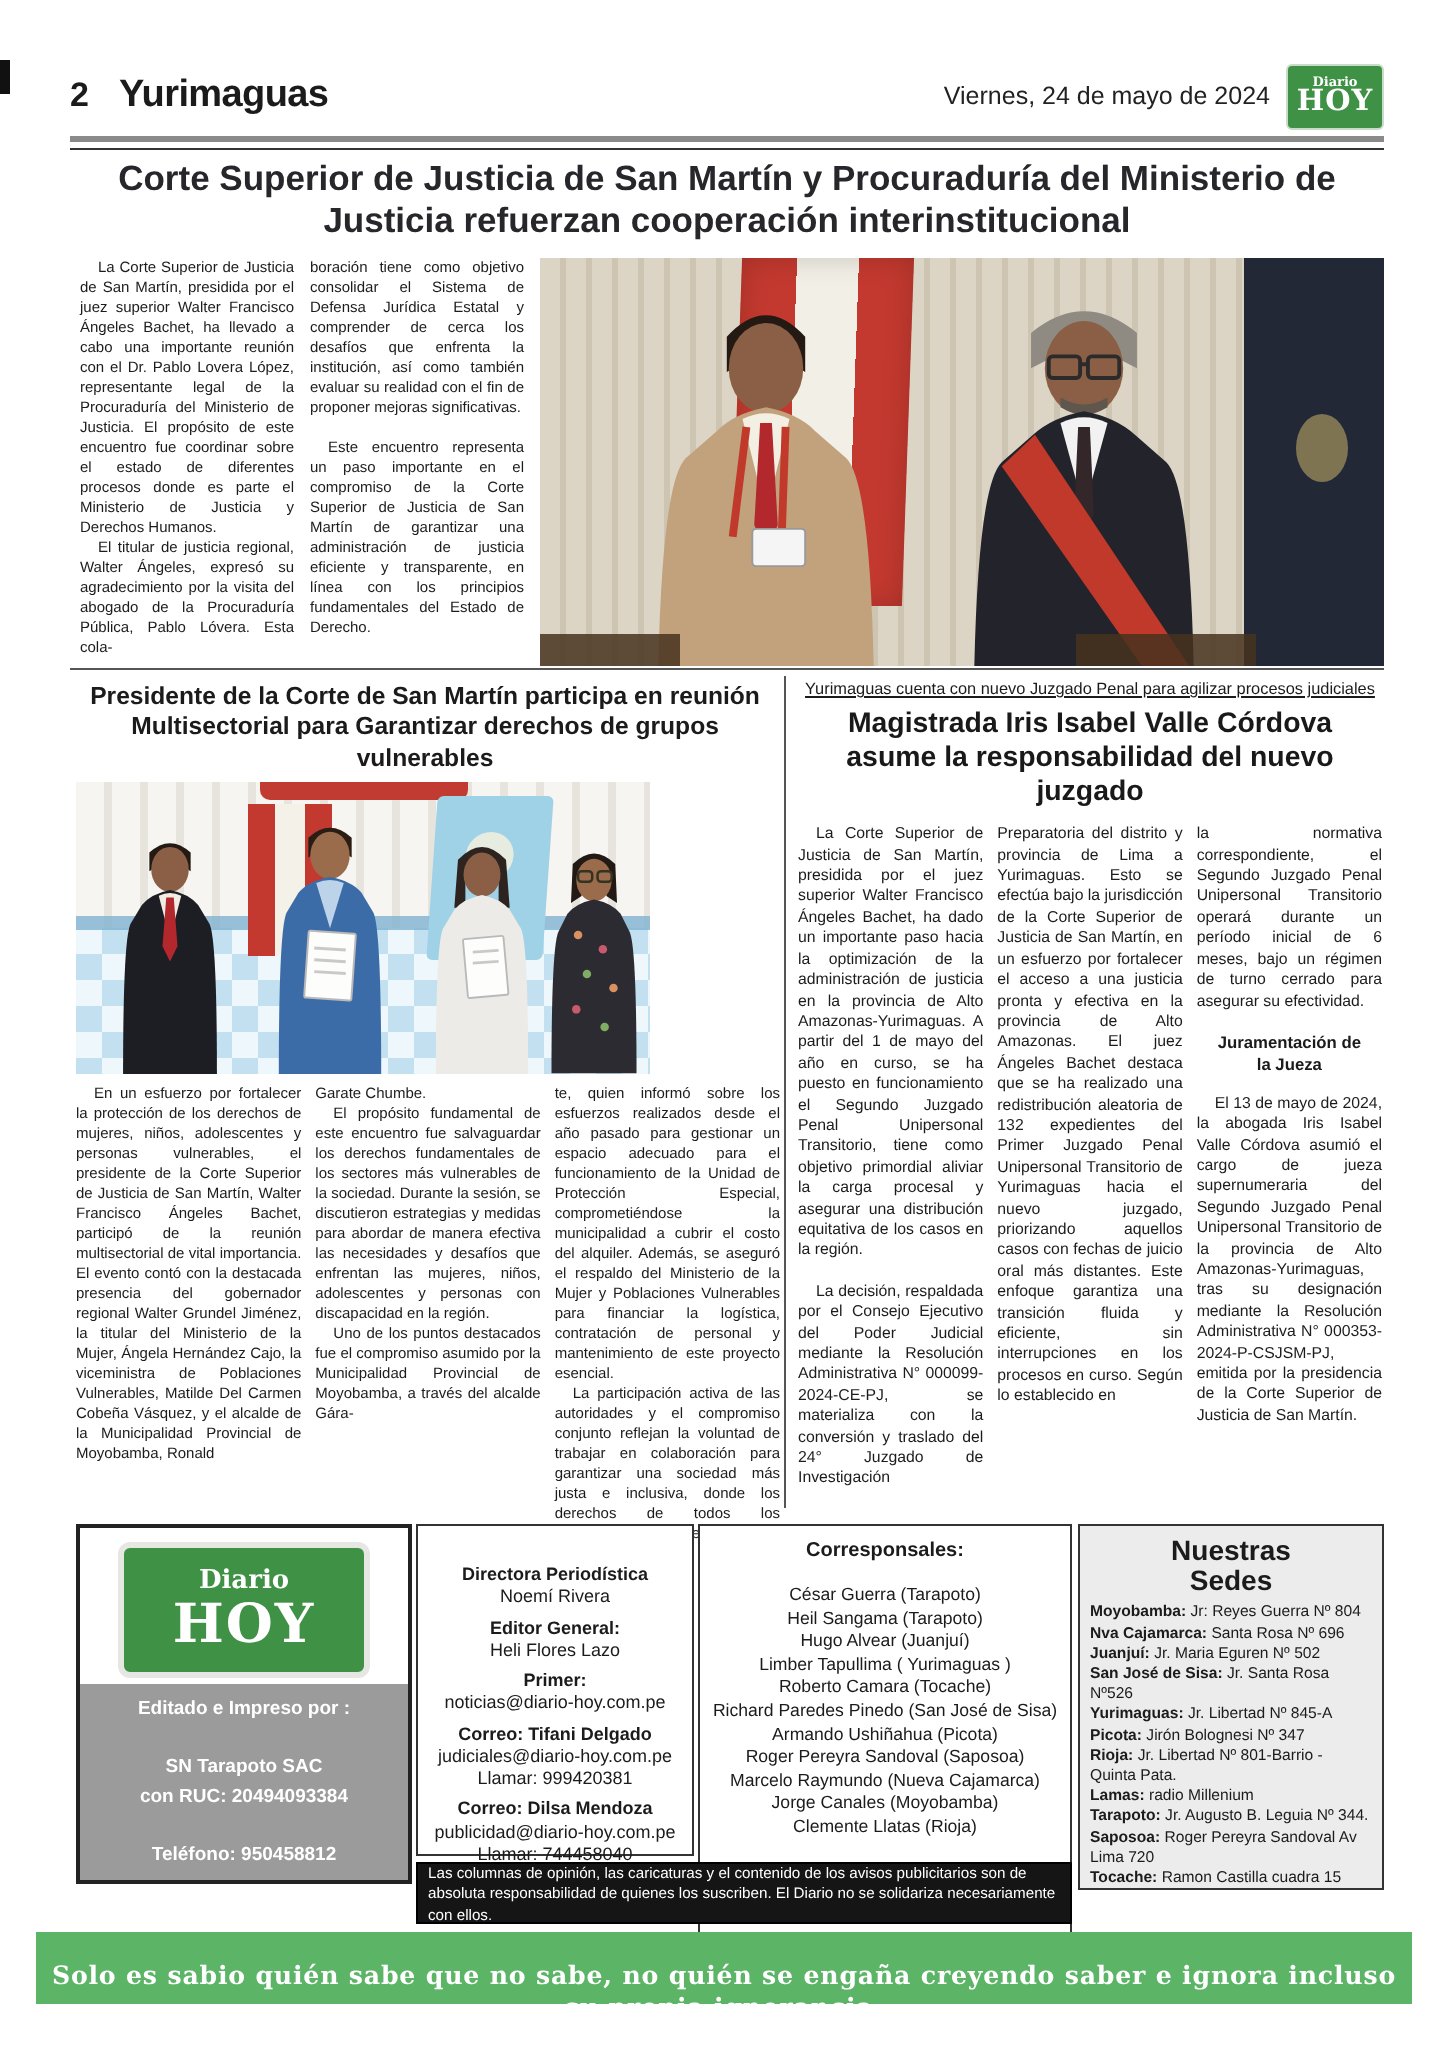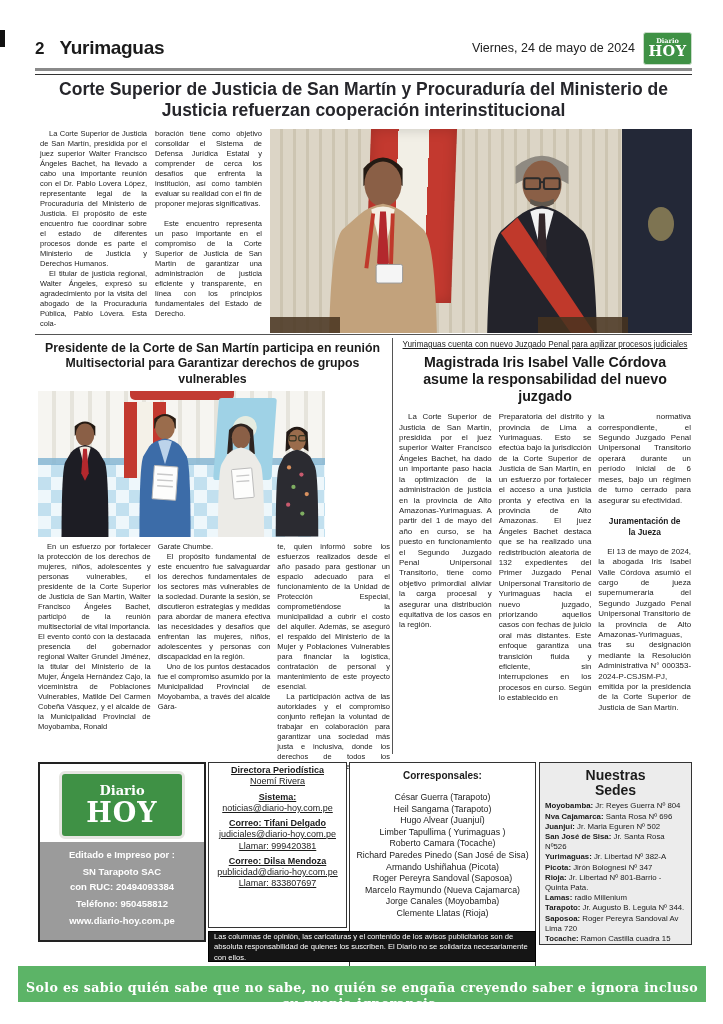--- a/index.html
+++ b/index.html
@@ -79,23 +79,23 @@
   .fbox{position:absolute;border:1px solid #333;background:#fff;box-sizing:border-box;}
   .fbox1{left:38px;top:762px;width:168px;height:180px;border:2px solid #222;}
   .logo-big{margin:7px auto 0;width:120px;height:62px;background:#3f9145;border:3px solid #e6e6e2;
             border-radius:6px;display:flex;flex-direction:column;align-items:center;justify-content:center;
             color:#fff;font-family:"DejaVu Serif",serif;line-height:1;}
   .logo-big .lt{font-size:13px;font-weight:bold;margin-bottom:2px;}
   .logo-big .lm{font-size:27px;font-weight:bold;letter-spacing:1px;}
   .imprint{position:absolute;left:0;right:0;top:78px;bottom:0;background:#9b9b9b;color:#fff;
            text-align:center;font-weight:bold;font-size:9.5px;line-height:1.3;padding-top:7px;}
   .imprint div{margin-bottom:2px;}
-  .imprint .sp{margin-top:5px;}
-
-  .fbox2{left:208px;top:762px;width:139px;height:166px;text-align:center;padding-top:2px;text-decoration:underline;}
+  .imprint .sp{margin-top:17px;}
+
+  .fbox2{left:208px;top:762px;width:139px;height:166px;text-align:center;padding-top:19px;}
   .staff{margin-bottom:4px;}
   .staff .lab{font-size:9px;font-weight:bold;line-height:1.25;}
   .staff .val{font-size:9px;line-height:1.25;}
 
   .fbox3{left:349px;top:762px;width:187px;height:208px;text-align:center;}
   .corr-title{font-size:10px;font-weight:bold;margin:7px 0 11px;}
   .corr-name{font-size:8.8px;line-height:11.6px;}
 
   .fbox4{left:539px;top:762px;width:153px;height:183px;background:#ececec;padding:2px 5px;}
   .sedes-title{font-size:14px;font-weight:bold;text-align:center;line-height:1.05;margin:3px 0 4px;}
@@ -240,20 +240,21 @@
       </div>
     </div>
   </section>
 
   <section class="juzgado">
     <div class="kicker">Yurimaguas cuenta con nuevo Juzgado Penal para agilizar procesos judiciales</div>
     <h2>Magistrada Iris Isabel Valle Córdova asume la responsabilidad del nuevo juzgado</h2>
     <div class="jcols">
       <div class="jcol">
         <p class="body indent">La Corte Superior de Justicia de San Martín, presidida por el juez superior Walter Francisco Ángeles Bachet, ha dado un importante paso hacia la optimización de la administración de justicia en la provincia de Alto Amazonas-Yurimaguas. A partir del 1 de mayo del año en curso, se ha puesto en funcionamiento el Segundo Juzgado Penal Unipersonal Transitorio, tiene como objetivo primordial aliviar la carga procesal y asegurar una distribución equitativa de los casos en la región.</p>
+        <p class="body indent gap">La decisión, respaldada por el Consejo Ejecutivo del Poder Judicial mediante la Resolución Administrativa N° 000099-2024-CE-PJ, se materializa con la conversión y traslado del 24° Juzgado de Investigación</p>
       </div>
       <div class="jcol">
         <p class="body">Preparatoria del distrito y provincia de Lima a Yurimaguas. Esto se efectúa bajo la jurisdicción de la Corte Superior de Justicia de San Martín, en un esfuerzo por fortalecer el acceso a una justicia pronta y efectiva en la provincia de Alto Amazonas. El juez Ángeles Bachet destaca que se ha realizado una redistribución aleatoria de 132 expedientes del Primer Juzgado Penal Unipersonal Transitorio de Yurimaguas hacia el nuevo juzgado, priorizando aquellos casos con fechas de juicio oral más distantes. Este enfoque garantiza una transición fluida y eficiente, sin interrupciones en los procesos en curso. Según lo establecido en</p>
       </div>
       <div class="jcol">
         <p class="body">la normativa correspondiente, el Segundo Juzgado Penal Unipersonal Transitorio operará durante un período inicial de 6 meses, bajo un régimen de turno cerrado para asegurar su efectividad.</p>
         <div class="subhead">Juramentación de la Jueza</div>
         <p class="body indent">El 13 de mayo de 2024, la abogada Iris Isabel Valle Córdova asumió el cargo de jueza supernumeraria del Segundo Juzgado Penal Unipersonal Transitorio de la provincia de Alto Amazonas-Yurimaguas, tras su designación mediante la Resolución Administrativa N° 000353-2024-P-CSJSM-PJ, emitida por la presidencia de la Corte Superior de Justicia de San Martín.</p>
       </div>
     </div>
@@ -272,32 +273,36 @@
       <div class="sp">www.diario-hoy.com.pe</div>
     </div>
   </div>
 
   <div class="fbox fbox2">
     <div class="staff">
       <div class="lab">Directora Periodística</div>
       <div class="val">Noemí Rivera</div>
     </div>
     <div class="staff">
-      <div class="lab">Sistema:</div>
+      <div class="lab">Editor General:</div>
+      <div class="val">Heli Flores Lazo</div>
+    </div>
+    <div class="staff">
+      <div class="lab">Primer:</div>
       <div class="val">noticias@diario-hoy.com.pe</div>
     </div>
     <div class="staff">
       <div class="lab">Correo: Tifani Delgado</div>
       <div class="val">judiciales@diario-hoy.com.pe</div>
       <div class="val">Llamar: 999420381</div>
     </div>
     <div class="staff">
       <div class="lab">Correo: Dilsa Mendoza</div>
       <div class="val">publicidad@diario-hoy.com.pe</div>
-      <div class="val">Llamar: 833807697</div>
+      <div class="val">Llamar: 744458040</div>
     </div>
   </div>
 
   <div class="fbox fbox3">
     <div class="corr-title">Corresponsales:</div>
     <div class="corr-name">César Guerra (Tarapoto)</div>
     <div class="corr-name">Heil Sangama (Tarapoto)</div>
     <div class="corr-name">Hugo Alvear (Juanjuí)</div>
     <div class="corr-name">Limber Tapullima ( Yurimaguas )</div>
     <div class="corr-name">Roberto  Camara (Tocache)</div>
@@ -311,21 +316,21 @@
 
   <div class="fbox fbox4">
     <div class="sedes-title">
       <div>Nuestras</div>
       <div>Sedes</div>
     </div>
     <div class="sede"><b>Moyobamba:</b> <span>Jr: Reyes Guerra Nº 804</span></div>
     <div class="sede"><b>Nva Cajamarca:</b> <span>Santa Rosa Nº 696</span></div>
     <div class="sede"><b>Juanjuí:</b> <span>Jr. Maria Eguren Nº 502</span></div>
     <div class="sede"><b>San José de Sisa:</b> <span>Jr. Santa Rosa Nº526</span></div>
-    <div class="sede"><b>Yurimaguas:</b> <span>Jr. Libertad Nº 382-A</span></div>
+    <div class="sede"><b>Yurimaguas:</b> <span>Jr. Libertad Nº 845-A</span></div>
     <div class="sede"><b>Picota:</b> <span>Jirón Bolognesi Nº 347</span></div>
     <div class="sede"><b>Rioja:</b> <span>Jr. Libertad Nº 801-Barrio - Quinta Pata.</span></div>
     <div class="sede"><b>Lamas:</b> <span>radio Millenium</span></div>
     <div class="sede"><b>Tarapoto:</b> <span>Jr. Augusto B. Leguia Nº 344.</span></div>
     <div class="sede"><b>Saposoa:</b> <span>Roger Pereyra Sandoval Av Lima 720</span></div>
     <div class="sede"><b>Tocache:</b> <span>Ramon Castilla cuadra 15</span></div>
   </div>
 
   <div class="disclaimer">Las columnas de opinión,  las caricaturas y el contenido de los avisos publicitarios  son de absoluta responsabilidad de quienes los suscriben.  El Diario no se solidariza necesariamente con ellos.</div>
 

